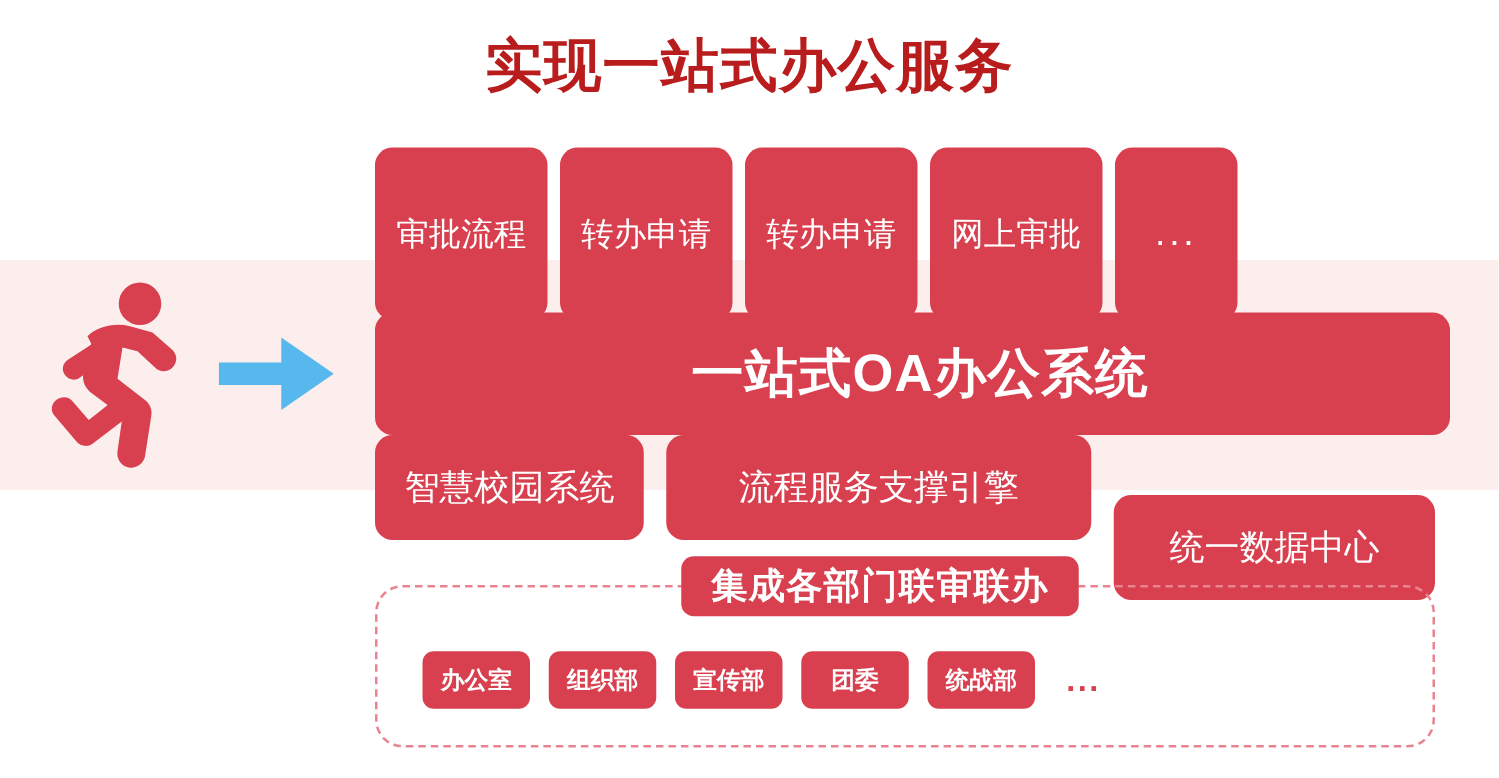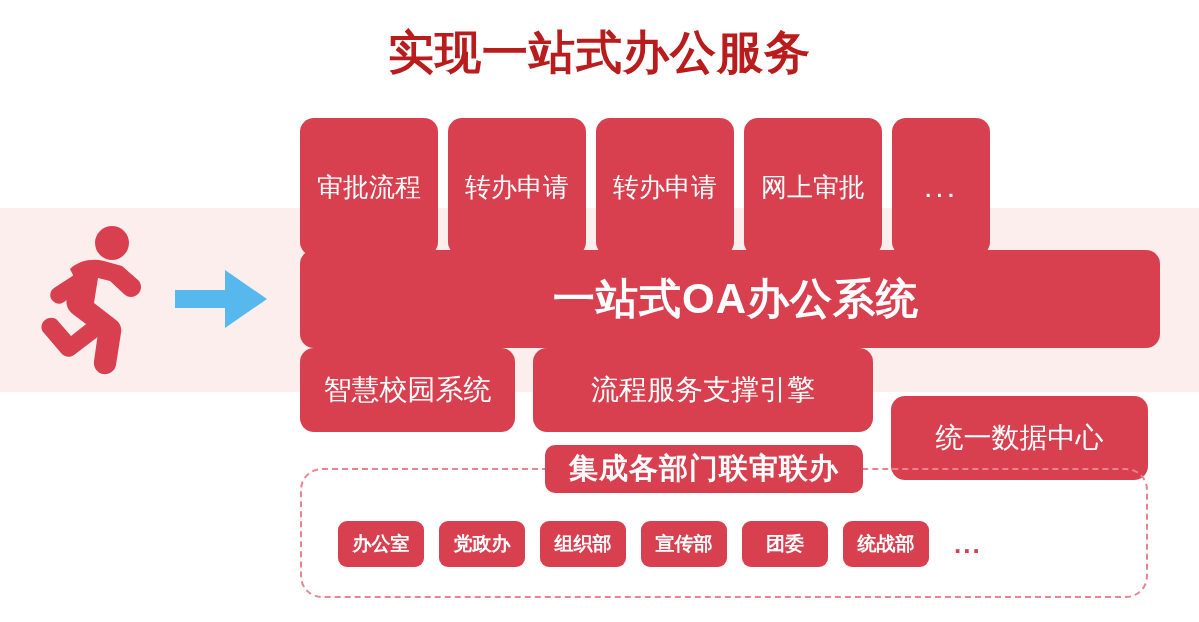--- a/index.html
+++ b/index.html
@@ -260,23 +260,20 @@
 
   <div class="badge">
     <span>集成各部门联审联办</span>
   </div>
 
   <div class="chips">
     <div class="chip">
         <span>办公室</span>
       </div>
     <div class="chip">
-        <span>党政办</span>
-      </div>
-    <div class="chip">
         <span>组织部</span>
       </div>
     <div class="chip">
         <span>宣传部</span>
       </div>
     <div class="chip">
         <span>团委</span>
       </div>
     <div class="chip">
         <span>统战部</span>

